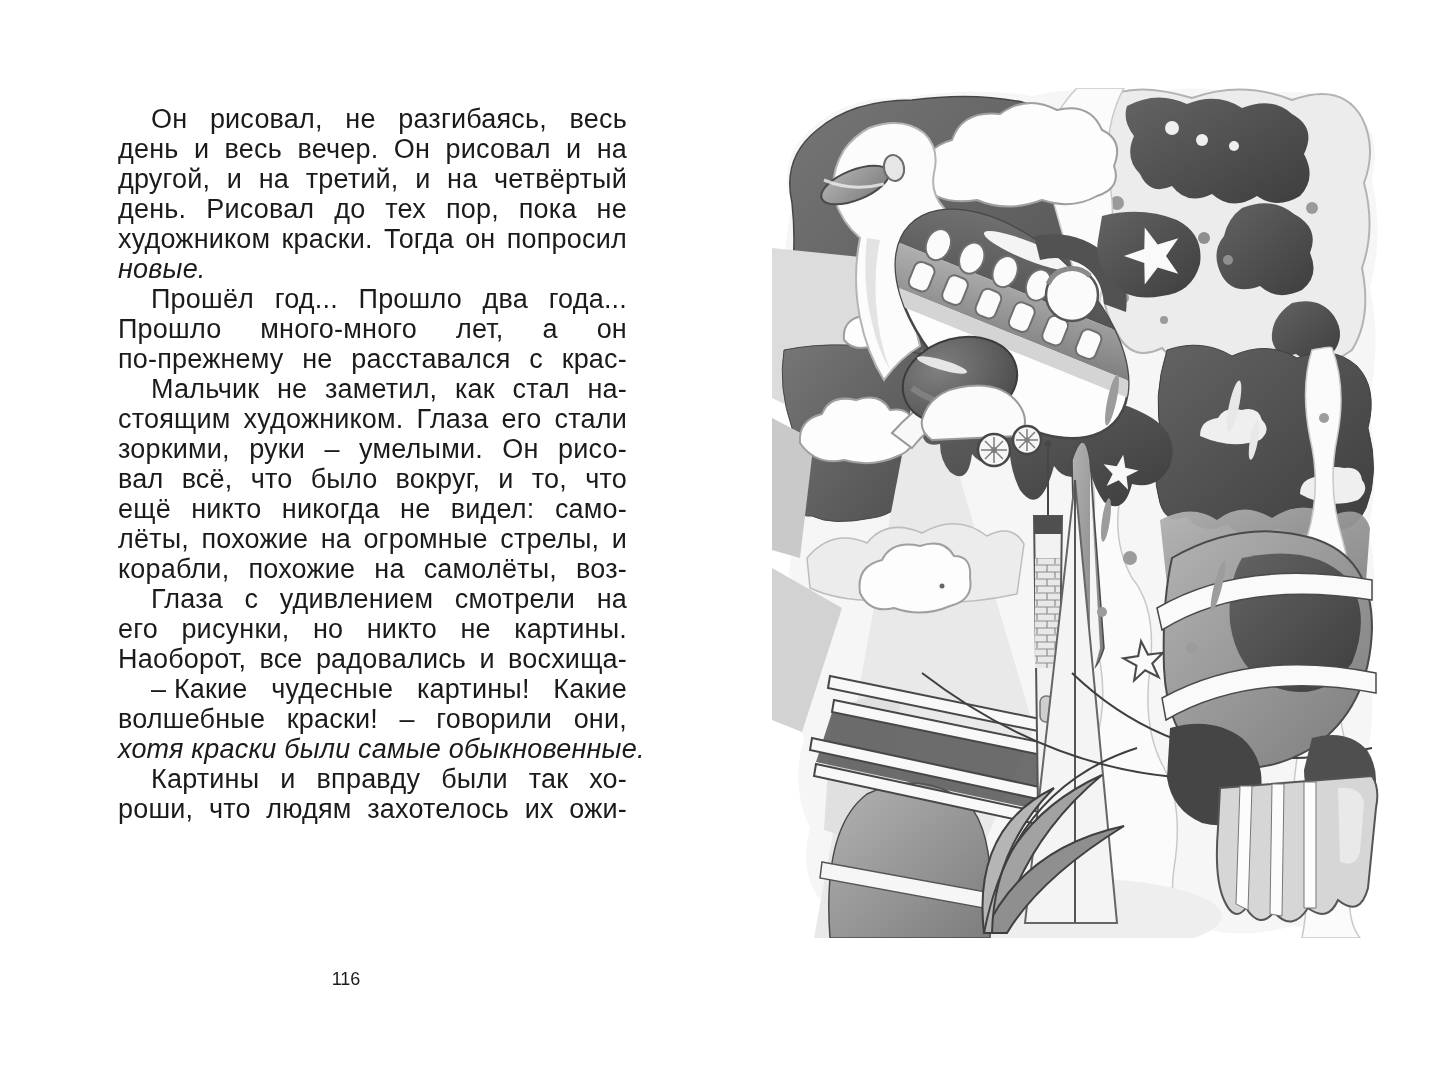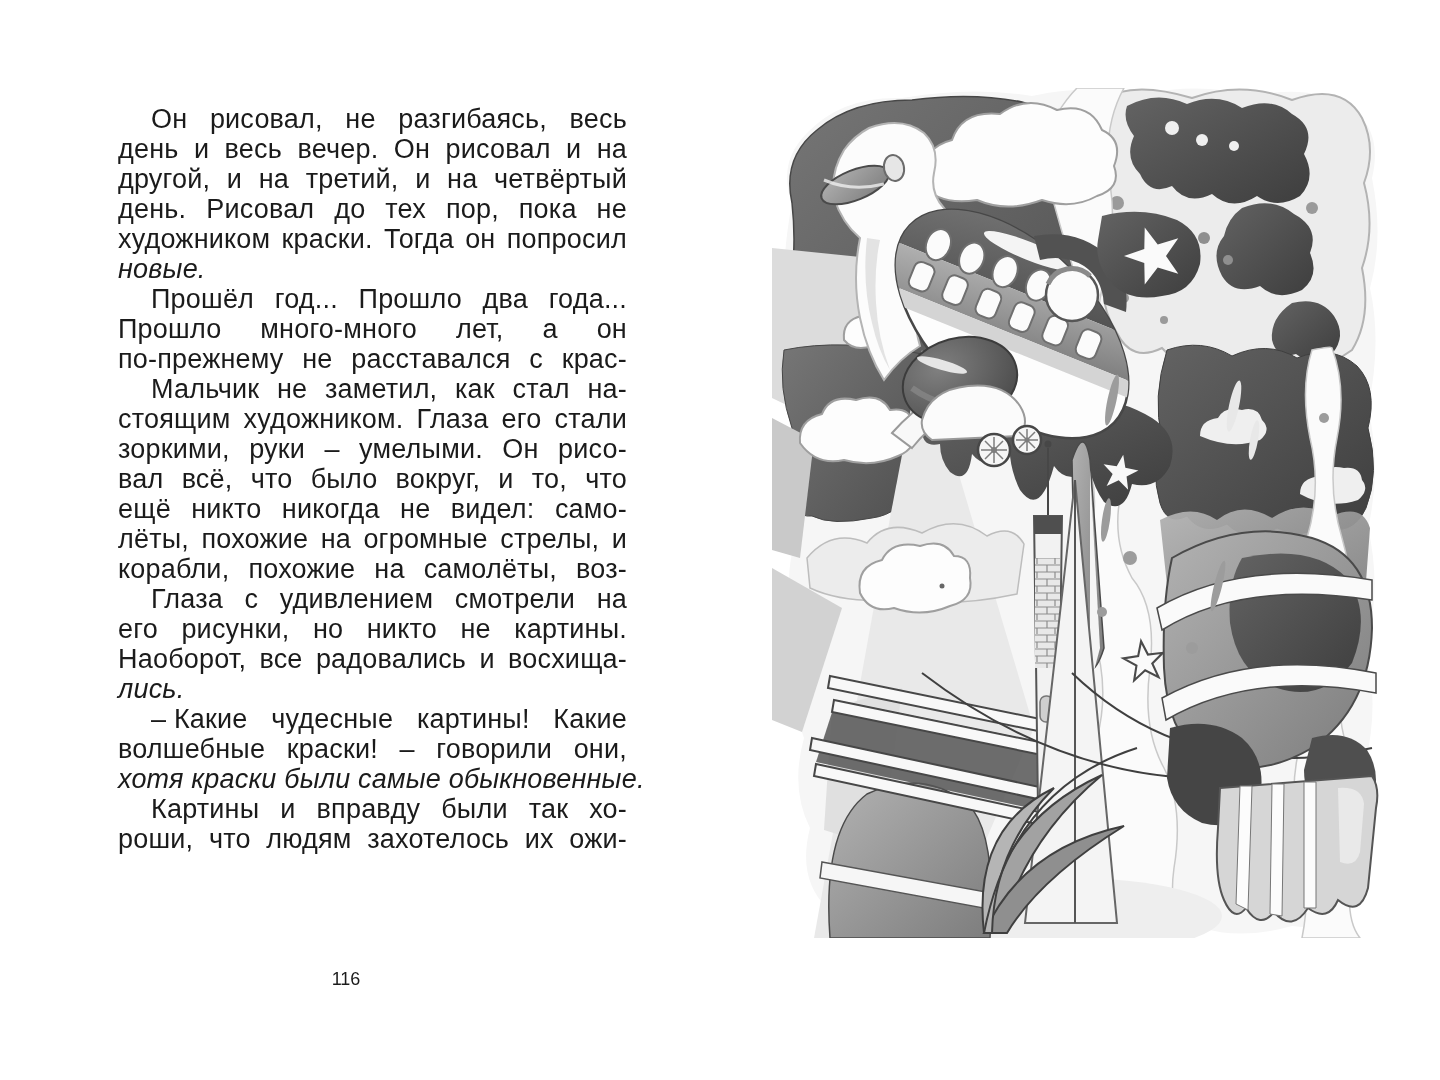--- a/index.html
+++ b/index.html
@@ -176,21 +176,20 @@
           <span class="w">не</span>
           <span class="w">картины.</span>
         </div>
         <div class="line j">
           <span class="w">Наоборот,</span>
           <span class="w">все</span>
           <span class="w">радовались</span>
           <span class="w">и</span>
           <span class="w">восхища-</span>
         </div>
-        <div class="line last">лись.</div>
       </div>
       <div class="paragraph">
         <div class="line j first">
           <span class="w">–&nbsp;Какие</span>
           <span class="w">чудесные</span>
           <span class="w">картины!</span>
           <span class="w">Какие</span>
         </div>
         <div class="line j">
           <span class="w">волшебные</span>

